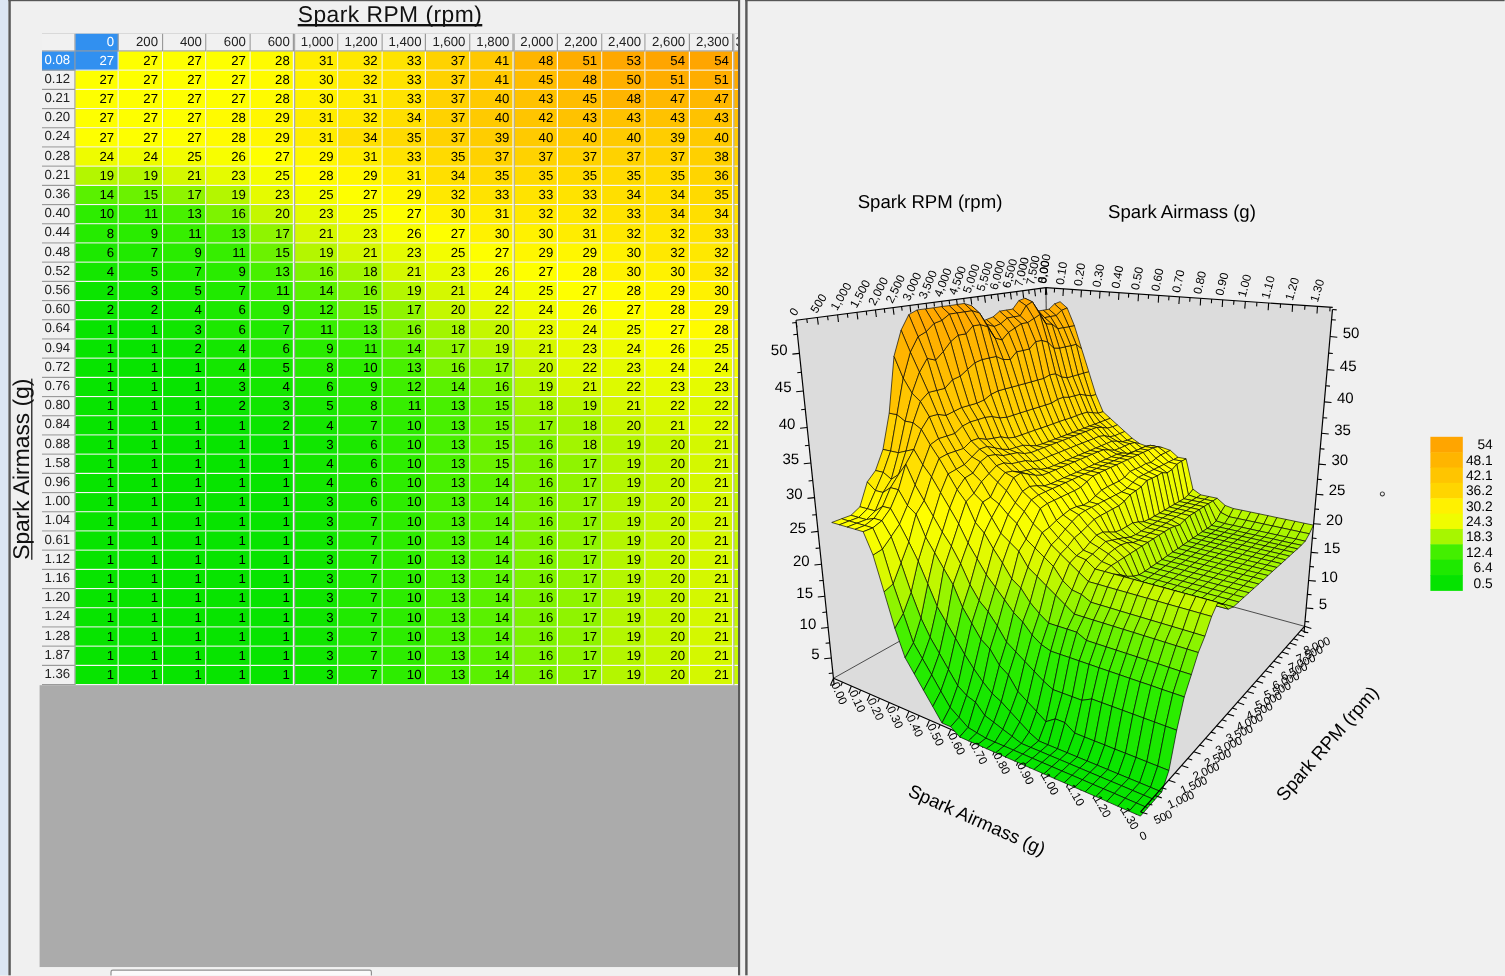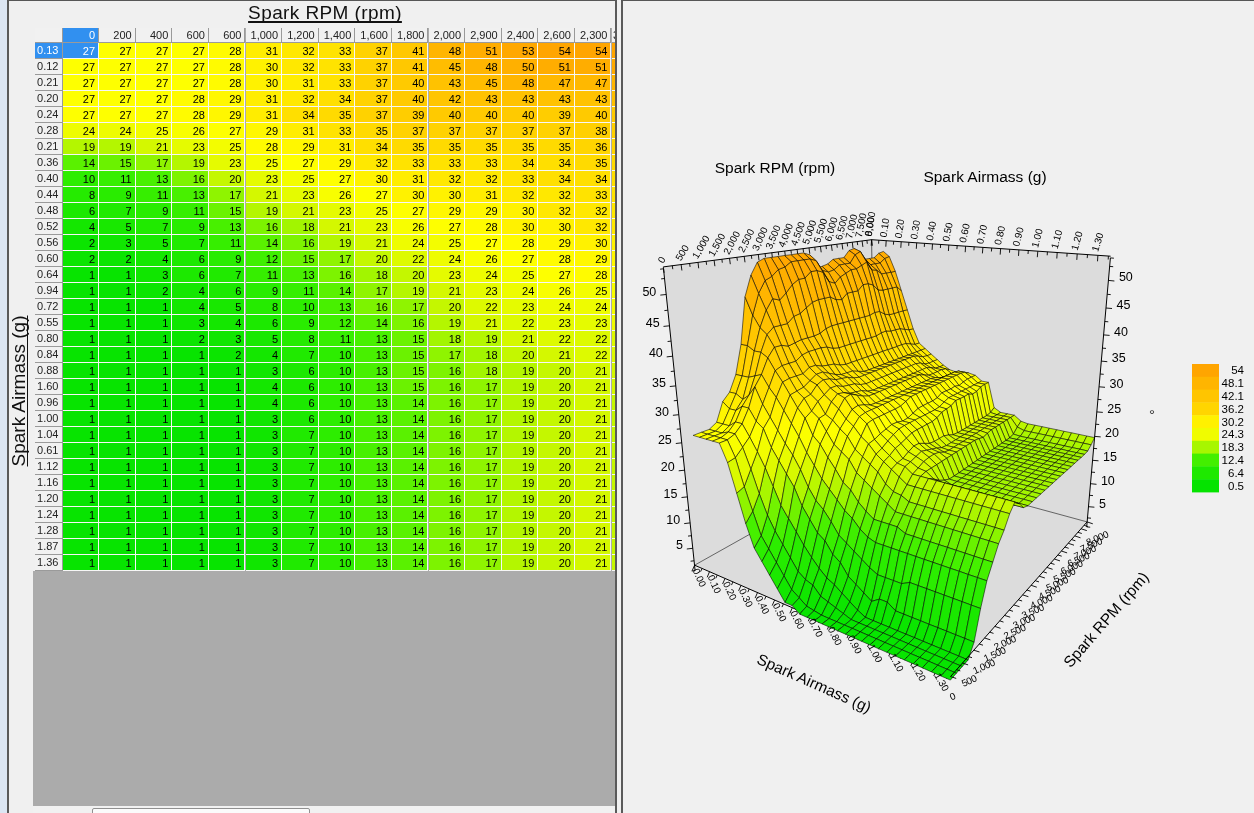--- a/index.html
+++ b/index.html
@@ -46,26 +46,26 @@
     <div class="hc" style="left:64.1px;top:0px;width:36.6px;height:15.2px">200</div>
     <div class="hc" style="left:100.7px;top:0px;width:36.6px;height:15.2px">400</div>
     <div class="hc" style="left:137.3px;top:0px;width:36.6px;height:15.2px">600</div>
     <div class="hc" style="left:173.9px;top:0px;width:36.6px;height:15.2px">600</div>
     <div class="hc" style="left:210.5px;top:0px;width:36.6px;height:15.2px">1,000</div>
     <div class="hc" style="left:247.1px;top:0px;width:36.6px;height:15.2px">1,200</div>
     <div class="hc" style="left:283.7px;top:0px;width:36.6px;height:15.2px">1,400</div>
     <div class="hc" style="left:320.3px;top:0px;width:36.6px;height:15.2px">1,600</div>
     <div class="hc" style="left:356.9px;top:0px;width:36.6px;height:15.2px">1,800</div>
     <div class="hc" style="left:393.5px;top:0px;width:36.6px;height:15.2px">2,000</div>
-    <div class="hc" style="left:430.1px;top:0px;width:36.6px;height:15.2px">2,900</div>
+    <div class="hc" style="left:430.1px;top:0px;width:36.6px;height:15.2px">2,200</div>
     <div class="hc" style="left:466.7px;top:0px;width:36.6px;height:15.2px">2,400</div>
     <div class="hc" style="left:503.3px;top:0px;width:36.6px;height:15.2px">2,600</div>
     <div class="hc" style="left:539.9px;top:0px;width:36.6px;height:15.2px">2,300</div>
     <div class="hc" style="left:576.5px;top:0px;width:36.6px;height:15.2px;text-align:left;padding-left:1.5px;padding-right:0">3,000</div>
-    <div class="hsel" style="left:0px;top:15.2px;width:27.5px;height:16.0px">0.13</div>
+    <div class="hsel" style="left:0px;top:15.2px;width:27.5px;height:16.0px">0.08</div>
     <div class="c sel" style="left:27.5px;top:15.2px;width:36.6px;height:16.0px">27</div>
     <div class="c" style="left:64.1px;top:15.2px;width:36.6px;height:16.0px;background:#feff00">27</div>
     <div class="c" style="left:100.7px;top:15.2px;width:36.6px;height:16.0px;background:#feff00">27</div>
     <div class="c" style="left:137.3px;top:15.2px;width:36.6px;height:16.0px;background:#feff00">27</div>
     <div class="c" style="left:173.9px;top:15.2px;width:36.6px;height:16.0px;background:#fffb00">28</div>
     <div class="c" style="left:210.5px;top:15.2px;width:36.6px;height:16.0px;background:#ffed00">31</div>
     <div class="c" style="left:247.1px;top:15.2px;width:36.6px;height:16.0px;background:#ffe800">32</div>
     <div class="c" style="left:283.7px;top:15.2px;width:36.6px;height:16.0px;background:#ffe300">33</div>
     <div class="c" style="left:320.3px;top:15.2px;width:36.6px;height:16.0px;background:#ffd200">37</div>
     <div class="c" style="left:356.9px;top:15.2px;width:36.6px;height:16.0px;background:#ffc800">41</div>
@@ -340,21 +340,21 @@
     <div class="c" style="left:247.1px;top:271.2px;width:36.6px;height:16.0px;background:#2ded00">10</div>
     <div class="c" style="left:283.7px;top:271.2px;width:36.6px;height:16.0px;background:#48f000">13</div>
     <div class="c" style="left:320.3px;top:271.2px;width:36.6px;height:16.0px;background:#7df300">16</div>
     <div class="c" style="left:356.9px;top:271.2px;width:36.6px;height:16.0px;background:#8ff400">17</div>
     <div class="c" style="left:393.5px;top:271.2px;width:36.6px;height:16.0px;background:#c4f700">20</div>
     <div class="c" style="left:430.1px;top:271.2px;width:36.6px;height:16.0px;background:#ddfa00">22</div>
     <div class="c" style="left:466.7px;top:271.2px;width:36.6px;height:16.0px;background:#e5fb00">23</div>
     <div class="c" style="left:503.3px;top:271.2px;width:36.6px;height:16.0px;background:#eefc00">24</div>
     <div class="c" style="left:539.9px;top:271.2px;width:36.6px;height:16.0px;background:#eefc00">24</div>
     <div class="c" style="left:576.5px;top:271.2px;width:36.6px;height:16.0px;background:#f3fd00">25</div>
-    <div class="hc" style="left:0px;top:287.2px;width:27.5px;height:16.0px">0.55</div>
+    <div class="hc" style="left:0px;top:287.2px;width:27.5px;height:16.0px">0.76</div>
     <div class="c" style="left:27.5px;top:287.2px;width:36.6px;height:16.0px;background:#07e400">1</div>
     <div class="c" style="left:64.1px;top:287.2px;width:36.6px;height:16.0px;background:#07e400">1</div>
     <div class="c" style="left:100.7px;top:287.2px;width:36.6px;height:16.0px;background:#07e400">1</div>
     <div class="c" style="left:137.3px;top:287.2px;width:36.6px;height:16.0px;background:#10e600">3</div>
     <div class="c" style="left:173.9px;top:287.2px;width:36.6px;height:16.0px;background:#14e700">4</div>
     <div class="c" style="left:210.5px;top:287.2px;width:36.6px;height:16.0px;background:#1ce900">6</div>
     <div class="c" style="left:247.1px;top:287.2px;width:36.6px;height:16.0px;background:#29ec00">9</div>
     <div class="c" style="left:283.7px;top:287.2px;width:36.6px;height:16.0px;background:#3fef00">12</div>
     <div class="c" style="left:320.3px;top:287.2px;width:36.6px;height:16.0px;background:#5af100">14</div>
     <div class="c" style="left:356.9px;top:287.2px;width:36.6px;height:16.0px;background:#7df300">16</div>
@@ -408,21 +408,21 @@
     <div class="c" style="left:247.1px;top:335.2px;width:36.6px;height:16.0px;background:#1ce900">6</div>
     <div class="c" style="left:283.7px;top:335.2px;width:36.6px;height:16.0px;background:#2ded00">10</div>
     <div class="c" style="left:320.3px;top:335.2px;width:36.6px;height:16.0px;background:#48f000">13</div>
     <div class="c" style="left:356.9px;top:335.2px;width:36.6px;height:16.0px;background:#6bf200">15</div>
     <div class="c" style="left:393.5px;top:335.2px;width:36.6px;height:16.0px;background:#7df300">16</div>
     <div class="c" style="left:430.1px;top:335.2px;width:36.6px;height:16.0px;background:#a2f500">18</div>
     <div class="c" style="left:466.7px;top:335.2px;width:36.6px;height:16.0px;background:#b4f600">19</div>
     <div class="c" style="left:503.3px;top:335.2px;width:36.6px;height:16.0px;background:#c4f700">20</div>
     <div class="c" style="left:539.9px;top:335.2px;width:36.6px;height:16.0px;background:#d4f800">21</div>
     <div class="c" style="left:576.5px;top:335.2px;width:36.6px;height:16.0px;background:#d4f800">21</div>
-    <div class="hc" style="left:0px;top:351.2px;width:27.5px;height:16.0px">1.60</div>
+    <div class="hc" style="left:0px;top:351.2px;width:27.5px;height:16.0px">1.58</div>
     <div class="c" style="left:27.5px;top:351.2px;width:36.6px;height:16.0px;background:#07e400">1</div>
     <div class="c" style="left:64.1px;top:351.2px;width:36.6px;height:16.0px;background:#07e400">1</div>
     <div class="c" style="left:100.7px;top:351.2px;width:36.6px;height:16.0px;background:#07e400">1</div>
     <div class="c" style="left:137.3px;top:351.2px;width:36.6px;height:16.0px;background:#07e400">1</div>
     <div class="c" style="left:173.9px;top:351.2px;width:36.6px;height:16.0px;background:#07e400">1</div>
     <div class="c" style="left:210.5px;top:351.2px;width:36.6px;height:16.0px;background:#14e700">4</div>
     <div class="c" style="left:247.1px;top:351.2px;width:36.6px;height:16.0px;background:#1ce900">6</div>
     <div class="c" style="left:283.7px;top:351.2px;width:36.6px;height:16.0px;background:#2ded00">10</div>
     <div class="c" style="left:320.3px;top:351.2px;width:36.6px;height:16.0px;background:#48f000">13</div>
     <div class="c" style="left:356.9px;top:351.2px;width:36.6px;height:16.0px;background:#6bf200">15</div>

